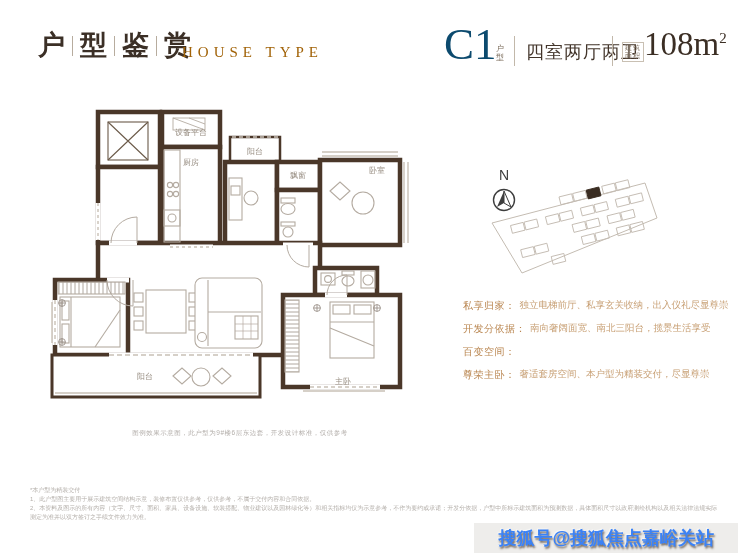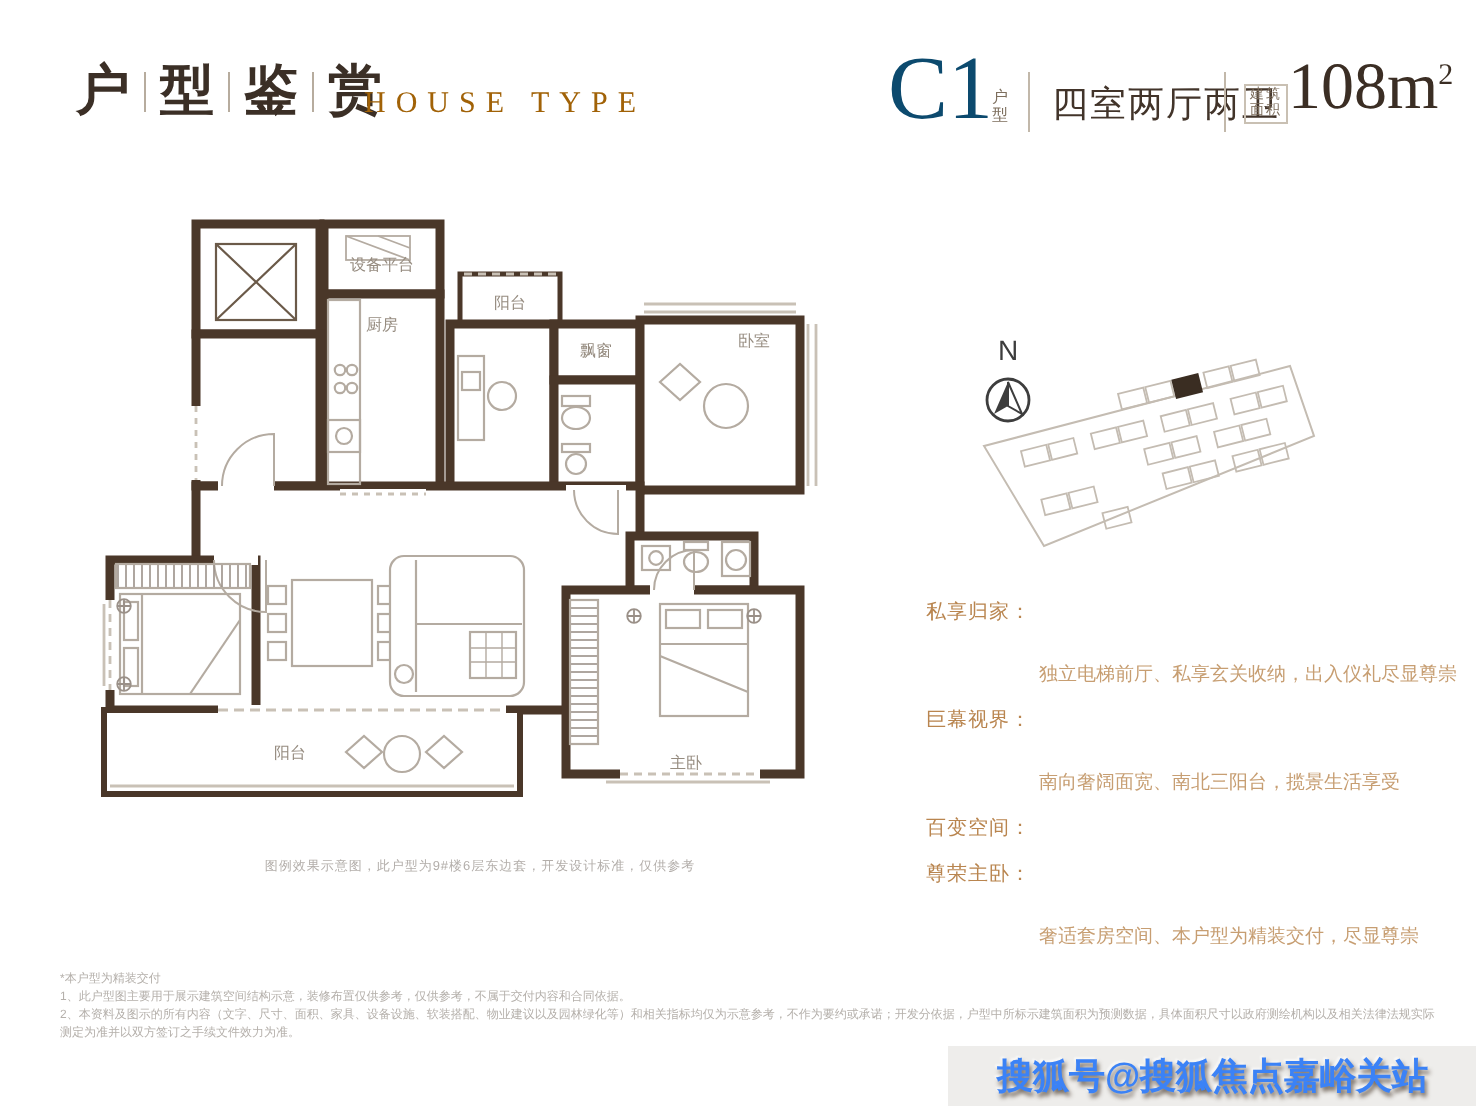--- a/index.html
+++ b/index.html
@@ -21,21 +21,21 @@
   .sep-a{left:514px;} .sep-b{left:612px;}
   .unit-layout{position:absolute;left:526px;top:40px;font-family:"Liberation Serif",serif;
                font-size:18px;letter-spacing:1px;color:#42342a;}
   .unit-area{position:absolute;left:644px;top:28px;font-family:"Liberation Serif",serif;
              font-size:33px;color:#3b2e24;line-height:1;}
   .unit-area sup{font-size:15px;}
   
   .features{position:absolute;left:463px;top:299px;}
   .feat-row{display:flex;margin-bottom:9px;white-space:nowrap;}
   .feat-label{font-size:10px;font-weight:400;color:#b9854f;letter-spacing:0.5px;}
-  .feat-desc{font-size:9.5px;color:#c79e72;margin-left:4px;letter-spacing:0;margin-top:32px;}
+  .feat-desc{font-size:9.5px;color:#c79e72;margin-left:4px;letter-spacing:0;}
   
   .plan-note{position:absolute;left:25px;top:429px;width:430px;text-align:center;
              font-size:6.5px;color:#b3aeaa;letter-spacing:0.5px;}
   .disclaimer{position:absolute;left:30px;top:486px;width:692px;font-size:6px;
               line-height:9px;color:#b5b0ab;}
   
   .watermark{position:absolute;right:2px;bottom:2px;padding:3px 24px;font-size:18px;font-weight:700;
              color:#3b82f6;background:rgba(200,196,190,0.30);
              text-shadow:1px 2px 2px rgba(96,84,72,0.85), -1px -1px 1px rgba(255,255,255,0.6);}
   
@@ -280,21 +280,21 @@
       <rect x="20" y="-34" width="13" height="9" fill="#3a2d22" stroke="#3a2d22"></rect>
     </g>
   </svg>
 
   <div class="features">
     <div class="feat-row">
       <span class="feat-label">私享归家：</span>
       <span class="feat-desc">独立电梯前厅、私享玄关收纳，出入仪礼尽显尊崇</span>
     </div>
     <div class="feat-row">
-      <span class="feat-label">巨幕视界：</span>
+      <span class="feat-label">开发分依据：</span>
       <span class="feat-desc">南向奢阔面宽、南北三阳台，揽景生活享受</span>
     </div>
     <div class="feat-row">
       <span class="feat-label">百变空间：</span>
     </div>
     <div class="feat-row">
       <span class="feat-label">尊荣主卧：</span>
       <span class="feat-desc">奢适套房空间、本户型为精装交付，尽显尊崇</span>
     </div>
   </div>

